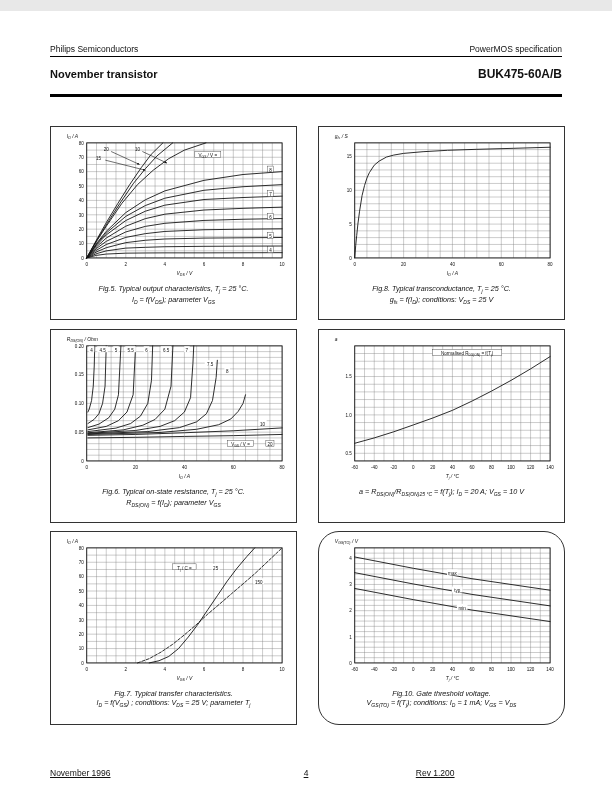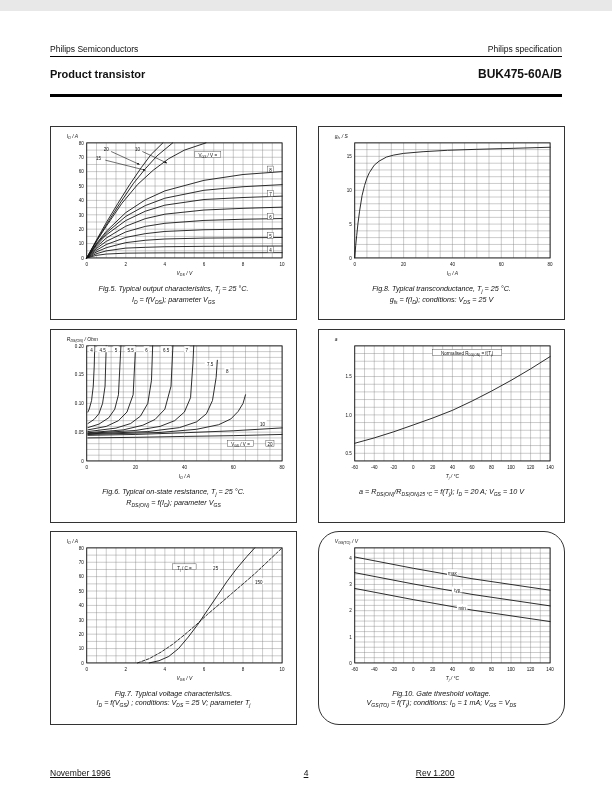--- a/index.html
+++ b/index.html
@@ -29,26 +29,26 @@
   .axt{font-size:5px;fill:#111;font-style:italic;}
   .arrow{stroke:#111;stroke-width:0.6;}
 </style>
 </head>
 <body>
 
 <div class="page">
 
   <div class="hdr">
     <span>Philips Semiconductors</span>
-    <span>Philips specification</span>
+    <span>PowerMOS specification</span>
   </div>
   <div class="rule-thin"></div>
 
   <div class="titlebar">
-    <span class="left">Product transistor</span>
+    <span class="left">November transistor</span>
     <span class="right">BUK475-60A/B</span>
   </div>
   <div class="rule-thick"></div>
 
   <figure class="fig" style="left:50px;top:115px;">
     <svg viewBox="0 0 247 158">
         <defs>
           <marker id="arr0" markerWidth="6" markerHeight="6" refX="4" refY="2" orient="auto">
             <path d="M0,0L4.5,2L0,4z" fill="#111"></path>
           </marker>
@@ -444,21 +444,21 @@
         <rect x="122.7" y="32.1" width="23.6" height="6" fill="#fff" stroke="#333" stroke-width="0.4"></rect>
         <text class="lbl" x="134.5" y="37.9" text-anchor="middle"><tspan>T</tspan><tspan font-size="3.3" baseline-shift="-20%">j</tspan><tspan> / C =</tspan></text>
         <rect x="161.9" y="32.1" width="8.2" height="6" fill="#fff"></rect>
         <text class="lbl" x="166" y="37.9" text-anchor="middle"><tspan>25</tspan></text>
         <rect x="204.0" y="46.6" width="10.7" height="6" fill="#fff"></rect>
         <text class="lbl" x="209.4" y="52.4" text-anchor="middle"><tspan>150</tspan></text>
         <text class="axt" x="16" y="11.5"><tspan>I</tspan><tspan font-size="3.6" baseline-shift="-20%">D</tspan><tspan> / A</tspan></text>
         <text class="axt" x="134.5" y="149" text-anchor="middle"><tspan>V</tspan><tspan font-size="3.6" baseline-shift="-20%">GS</tspan><tspan> / V</tspan></text>
       </svg>
     <figcaption>
-      <div>Fig.7. Typical voltage characteristics.</div>
+      <div>Fig.7. Typical transfer characteristics.</div>
       <div>I<sub>D</sub> = f(V<sub>GS</sub>) ; conditions: V<sub>DS</sub> = 25 V; parameter T<sub>j</sub></div>
     </figcaption>
   </figure>
 
   <figure class="fig" style="left:318px;top:520px;border-radius:21px;">
     <svg viewBox="0 0 247 158">
         <defs>
           <marker id="arr5" markerWidth="6" markerHeight="6" refX="4" refY="2" orient="auto">
             <path d="M0,0L4.5,2L0,4z" fill="#111"></path>
           </marker>

